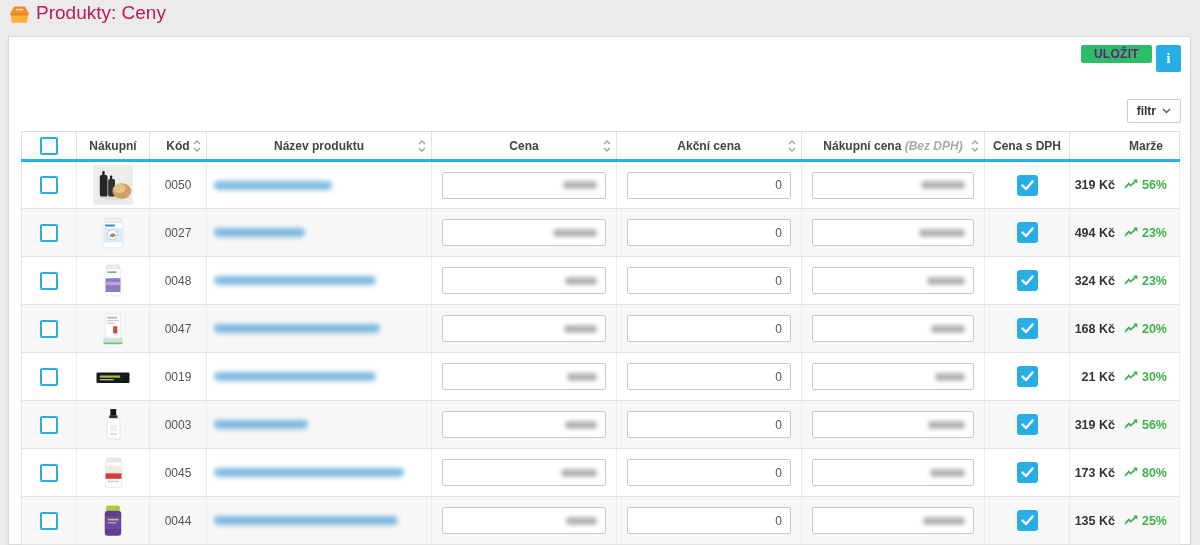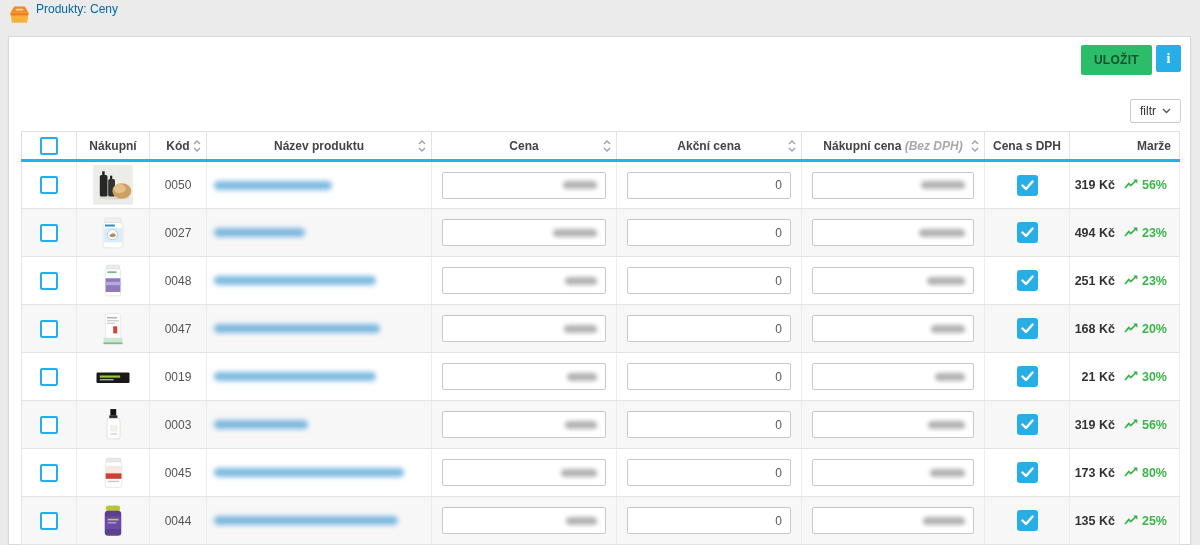--- a/index.html
+++ b/index.html
@@ -8,63 +8,63 @@
     font-family: "Liberation Sans", sans-serif;
     background: #ebebeb;
     position: relative;
     color: #333;
   }
   
   .title-bar { position: absolute; top: 0; left: 0; right: 0; height: 30px; }
   .box-icon { position: absolute; left: 8px; top: 5px; width: 23px; height: 19px; }
   .page-title {
     position: absolute; left: 36px; top: 2px;
-    font-size: 12px; color: #0369a1; font-weight: 400;
+    font-size: 19px; color: #be185d; font-weight: 400;
   }
   
   .panel {
     position: absolute; left: 8px; top: 36px; width: 1183px; height: 509px;
     background: #fff; border: 1px solid #d9d9d9;
     box-shadow: 0 1px 2px rgba(0,0,0,0.06);
   }
   .btn-save {
-    position: absolute; top: 8px; right: 38px; height: 30px;
-    background: #2bbd69; color: #14532d; border: none; border-radius: 2px;
+    position: absolute; top: 8px; right: 38px; height: 18px;
+    background: #2bbd69; color: #701a75; border: none; border-radius: 2px;
     font-family: "Liberation Sans", sans-serif;
     font-size: 12px; font-weight: bold; padding: 0 13px; letter-spacing: .3px;
     cursor: pointer;
   }
   .btn-info {
     position: absolute; top: 8px; right: 9px; width: 25px; height: 27px;
     background: #27aee6; color: #fff; border: none; border-radius: 2px;
     font-size: 14px; font-weight: bold; font-family: "Liberation Serif", serif;
     cursor: pointer;
   }
   .btn-filter {
     position: absolute; top: 62px; right: 9px; height: 24px;
     background: #fff; border: 1px solid #ccc; border-radius: 2px;
     font-family: "Liberation Sans", sans-serif;
     font-size: 12px; color: #333; padding: 0 9px;
-    display: flex; align-items: center; gap: 6px; cursor: pointer;
+    display: flex; align-items: center; gap: 6px; cursor: pointer; font-weight: bold;
   }
   
   .tbl-wrap { position: absolute; left: 12px; top: 94px; width: 1158px; }
   table { border-collapse: collapse; table-layout: fixed; width: 1158px; }
   col.c0{width:55px} col.c1{width:73px} col.c2{width:57px} col.c3{width:225px}
   col.c4{width:185px} col.c5{width:185px} col.c6{width:183px} col.c7{width:85px} col.c8{width:110px}
   thead th {
     height: 29px; background: #fff;
     border-top: 1px solid #e0e0e0; border-right: 1px solid #e3e3e3;
     border-bottom: 3px solid #24b0e8;
     font-size: 12px; font-weight: bold; color: #444;
     text-align: center; position: relative; padding: 0 4px;
   }
   thead th:first-child { border-left: 1px solid #e0e0e0; }
   thead th .note { color: #a9a9a9; font-weight: bold; font-style: italic; }
-  thead th.right { text-align: right; padding-right: 8px; }
+  thead th.right { text-align: right; padding-right: 16px; }
   .sort { position: absolute; right: 5px; top: 50%; transform: translateY(-50%); line-height: 0; }
   tbody td {
     height: 48px; border-right: 1px solid #ececec; border-bottom: 1px solid #e3e3e3;
     font-size: 12px; color: #555; vertical-align: middle; padding: 0;
   }
   tbody td:first-child { border-left: 1px solid #e3e3e3; }
   tbody tr:nth-child(even) td { background: #f7f7f7; }
   tbody tr:nth-child(odd) td { background: #fff; }
   .center { text-align: center; }
   
@@ -292,21 +292,21 @@
                 <span class="val-blur" style="width:38px"></span>
               </div>
             </td>
             <td class="center">
               <div class="cb-on">
                 <svg width="13" height="11" viewBox="0 0 13 11">
                   <path d="M1.5 5.5 L5 9 L11.5 1.5" stroke="#fff" stroke-width="2.4" fill="none" stroke-linecap="round" stroke-linejoin="round"></path>
                 </svg>
               </div>
             </td>
-            <td class="marg"><span class="amt">251 Kč</span><span><svg class="trend" width="15" height="11" viewBox="0 0 15 11">
+            <td class="marg"><span class="amt">324 Kč</span><span><svg class="trend" width="15" height="11" viewBox="0 0 15 11">
                   <polyline points="1,9 4.8,4.6 6.8,6.6 12.4,1.2" stroke="#3bb549" stroke-width="1.7" fill="none"></polyline>
                   <polygon points="9.2,0.6 13.4,0.6 13.4,4.8" fill="#3bb549"></polygon>
                 </svg></span><span class="pct">23%</span></td>
           </tr>
           <tr>
             <td class="center">
               <div class="cb"></div>
             </td>
             <td class="center">
               <span class="imgbox">

